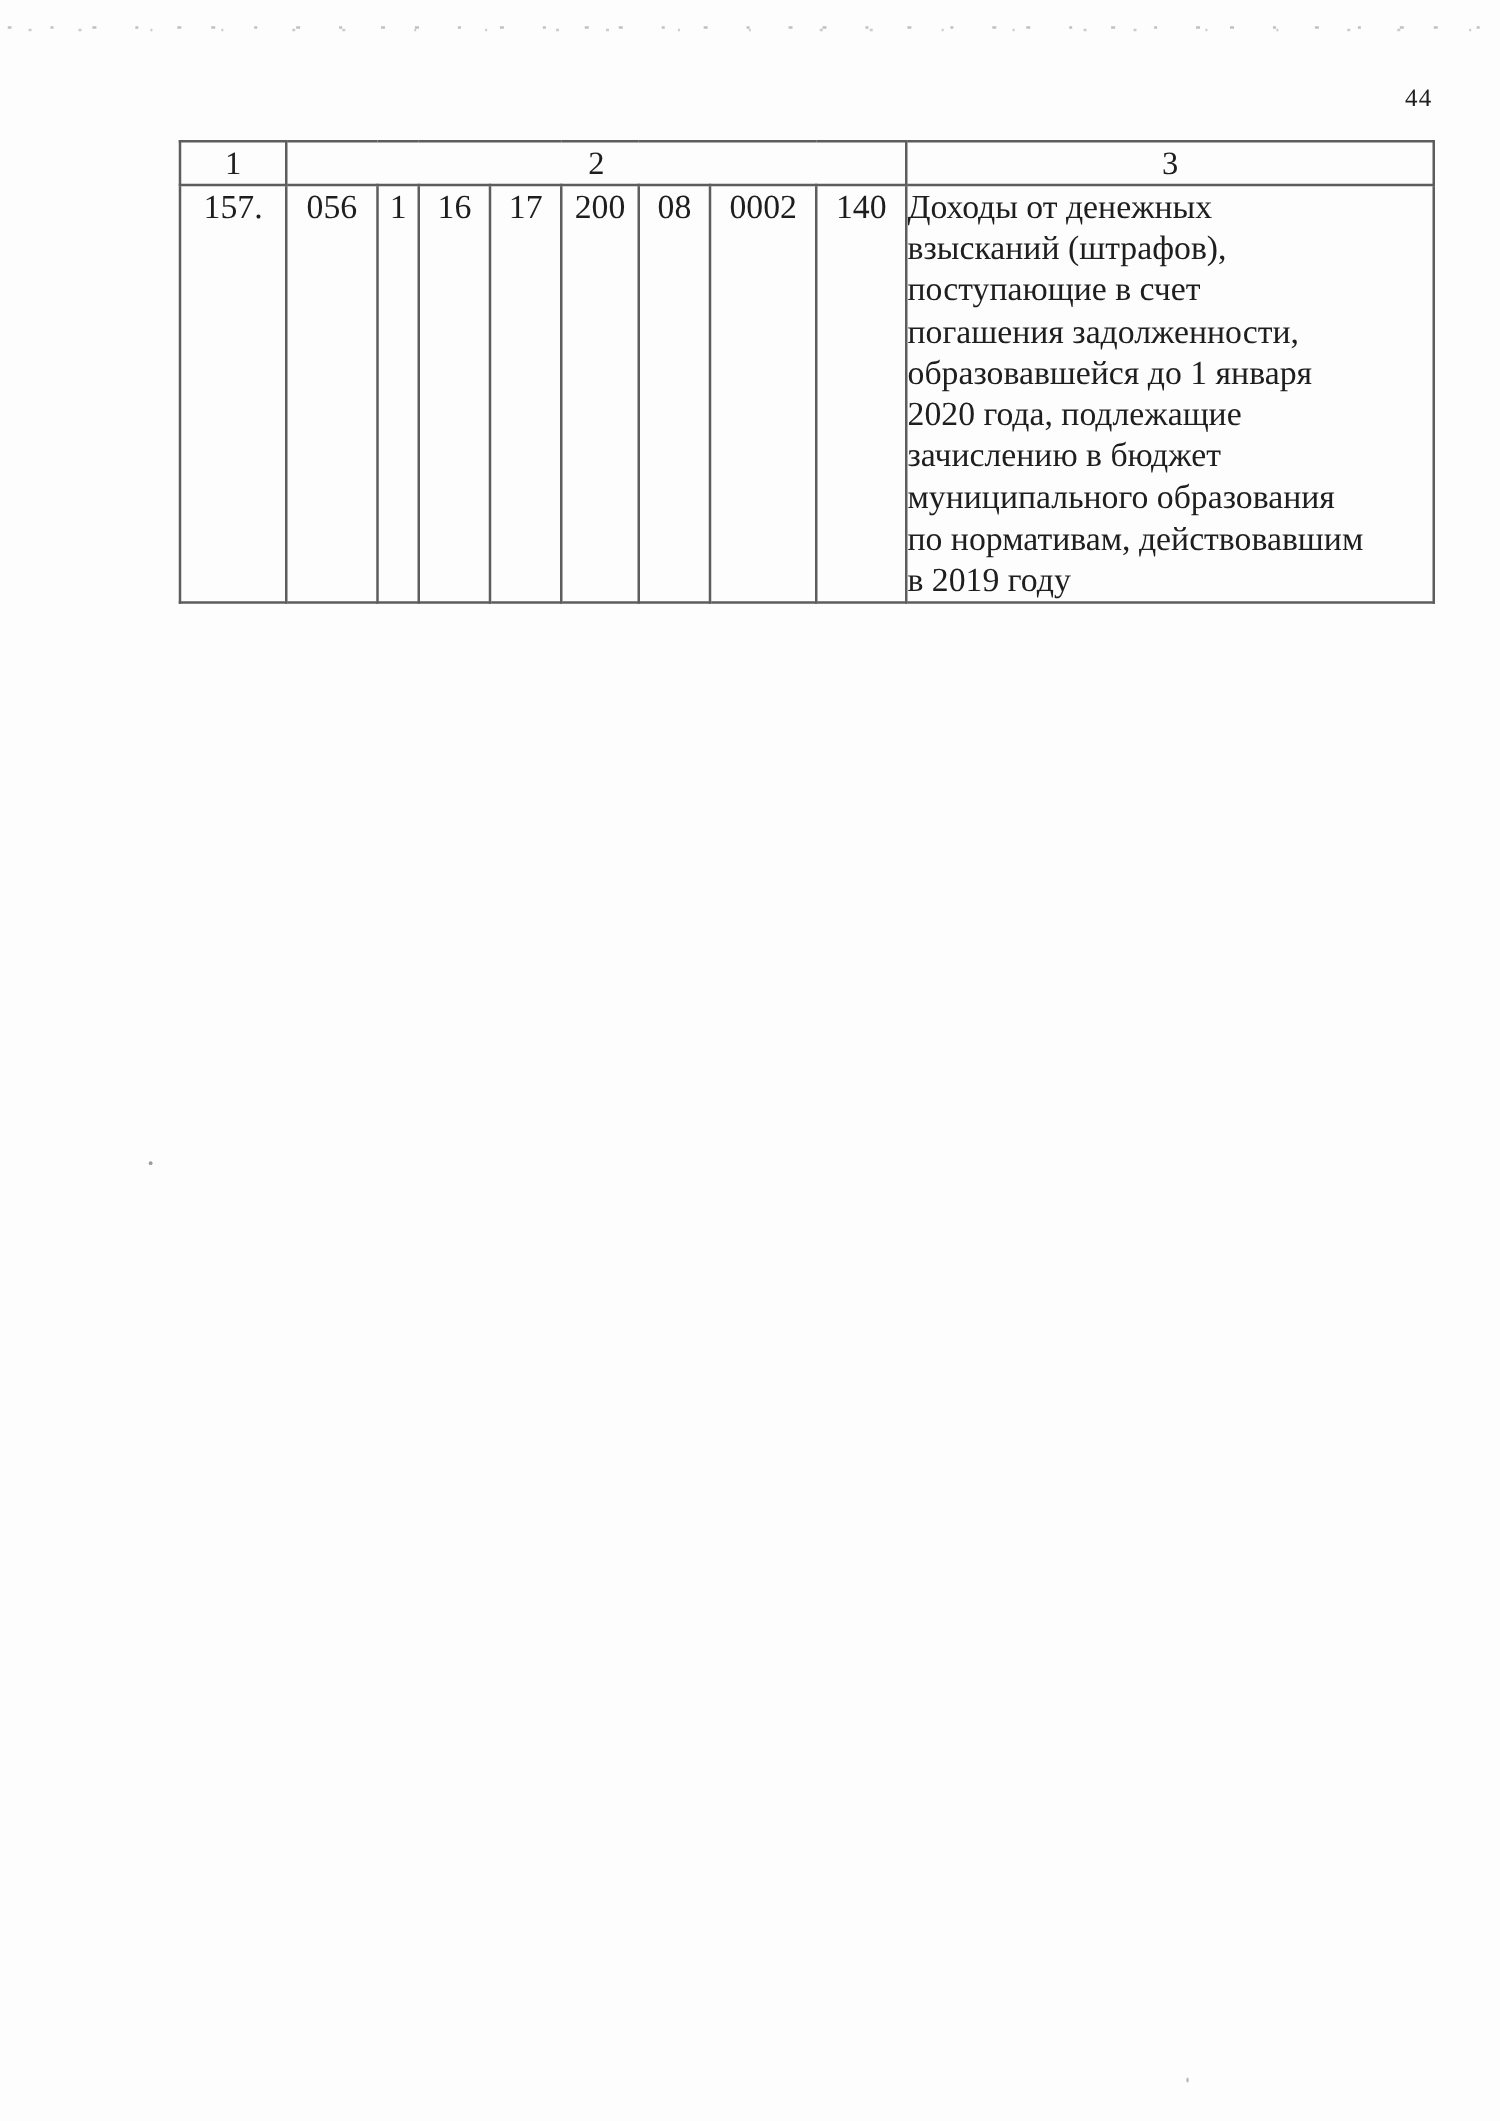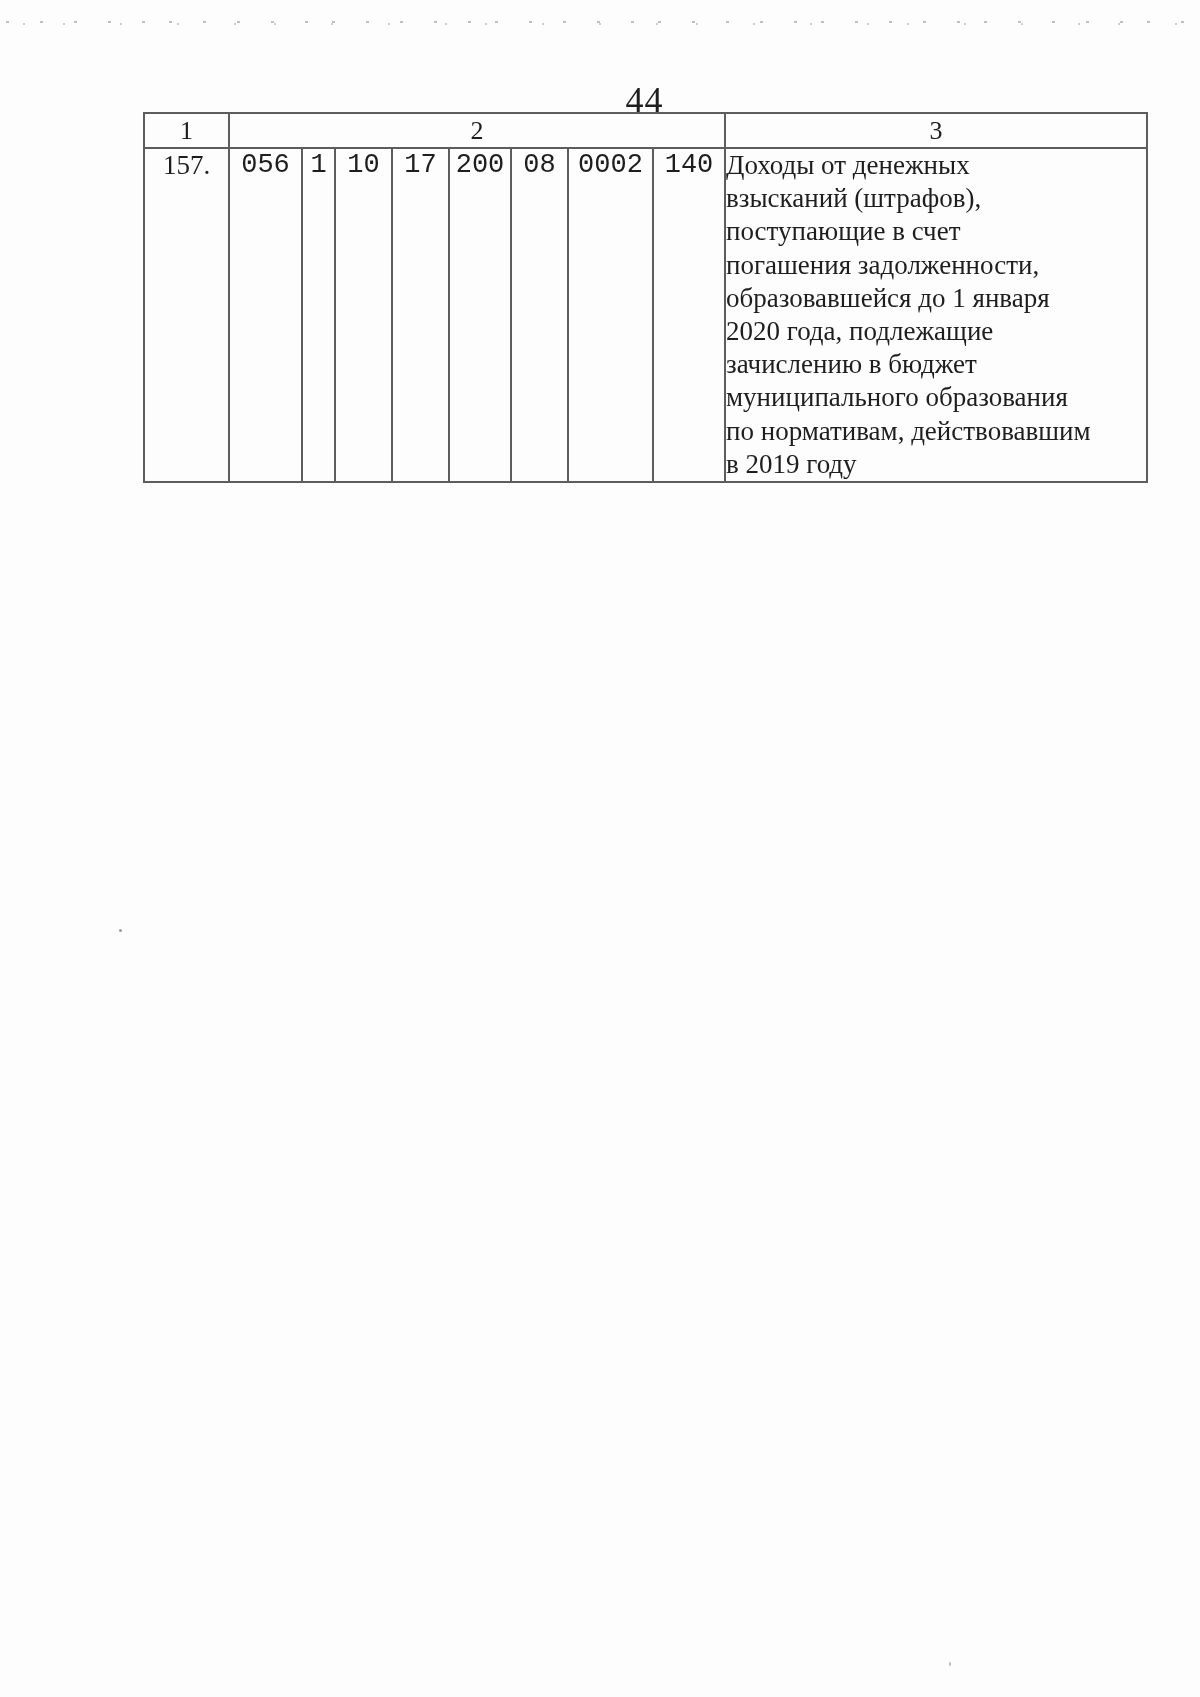--- a/index.html
+++ b/index.html
@@ -35,24 +35,24 @@
     position: absolute;
     background: #9a9a9a;
     border-radius: 50%;
   }
   .speck-a { left: 119px; top: 929px; width: 3px; height: 3px; }
   .speck-b { left: 949px; top: 1662px; width: 2px; height: 4px; opacity: .7; }
 
   .page-number {
     position: absolute;
     left: 143px;
-    top: 79px;
+    top: 68px;
     width: 1003px;
-    text-align: center;
-    font-size: 36px;
+    text-align: right;
+    font-size: 20px;
     letter-spacing: 1px;
   }
 
   table.doc-table {
     position: absolute;
     left: 143px;
     top: 112px;
     width: 1003px;
     border-collapse: collapse;
     table-layout: fixed;
@@ -67,21 +67,20 @@
   td.hdr {
     text-align: center;
     height: 33px;
     line-height: 33px;
     font-size: 26px;
   }
   td.code {
     text-align: center;
     padding-top: 4px;
     line-height: 33px;
-    font-family: Liberation Mono, monospace;
   }
   td.rownum {
     text-align: center;
     padding-top: 4px;
     line-height: 33px;
   }
   td.desc {
     padding: 3px 6px 6px 10px;
     line-height: 33.2px;
     white-space: pre-line;
@@ -115,21 +114,21 @@
   <tbody>
     <tr class="header-row">
       <td class="hdr">1</td>
       <td class="hdr" colspan="8">2</td>
       <td class="hdr">3</td>
     </tr>
     <tr class="body-row-2">
       <td class="rownum">157.</td>
       <td class="code">056</td>
       <td class="code">1</td>
-      <td class="code">10</td>
+      <td class="code">16</td>
       <td class="code">17</td>
       <td class="code">200</td>
       <td class="code">08</td>
       <td class="code">0002</td>
       <td class="code">140</td>
       <td class="desc">Доходы от денежных
 взысканий (штрафов),
 поступающие в счет
 погашения задолженности,
 образовавшейся до 1 января

